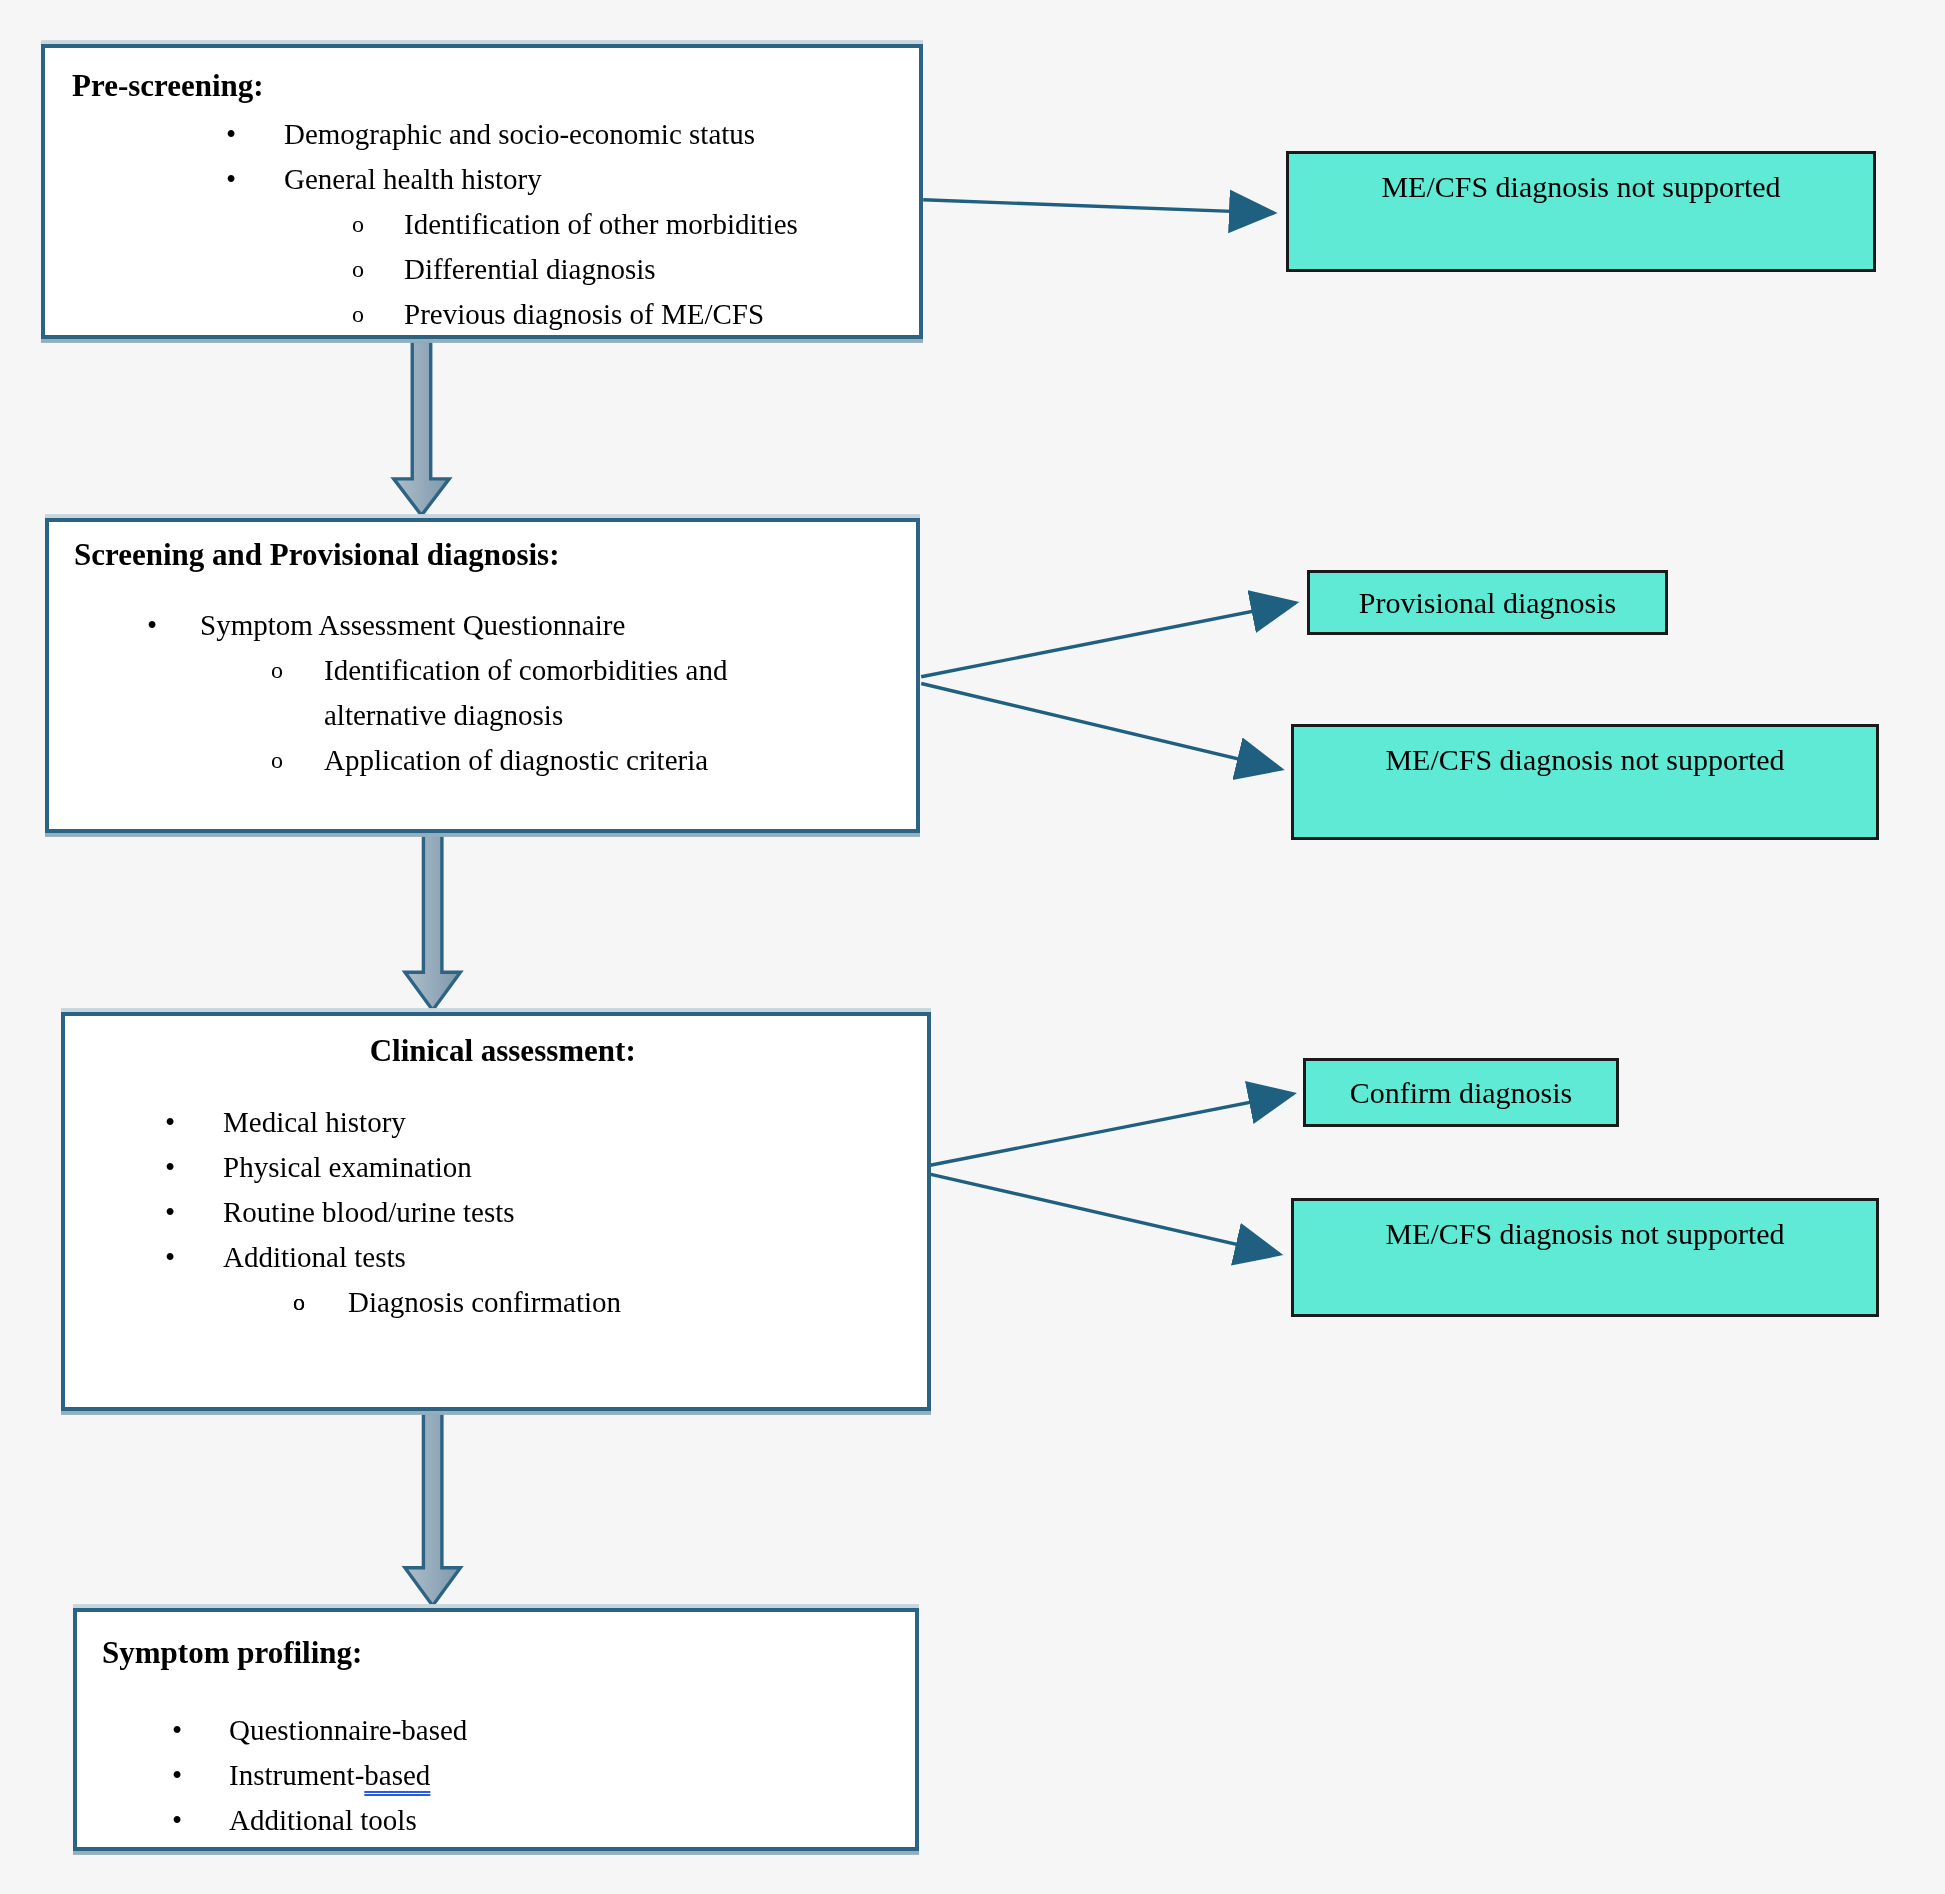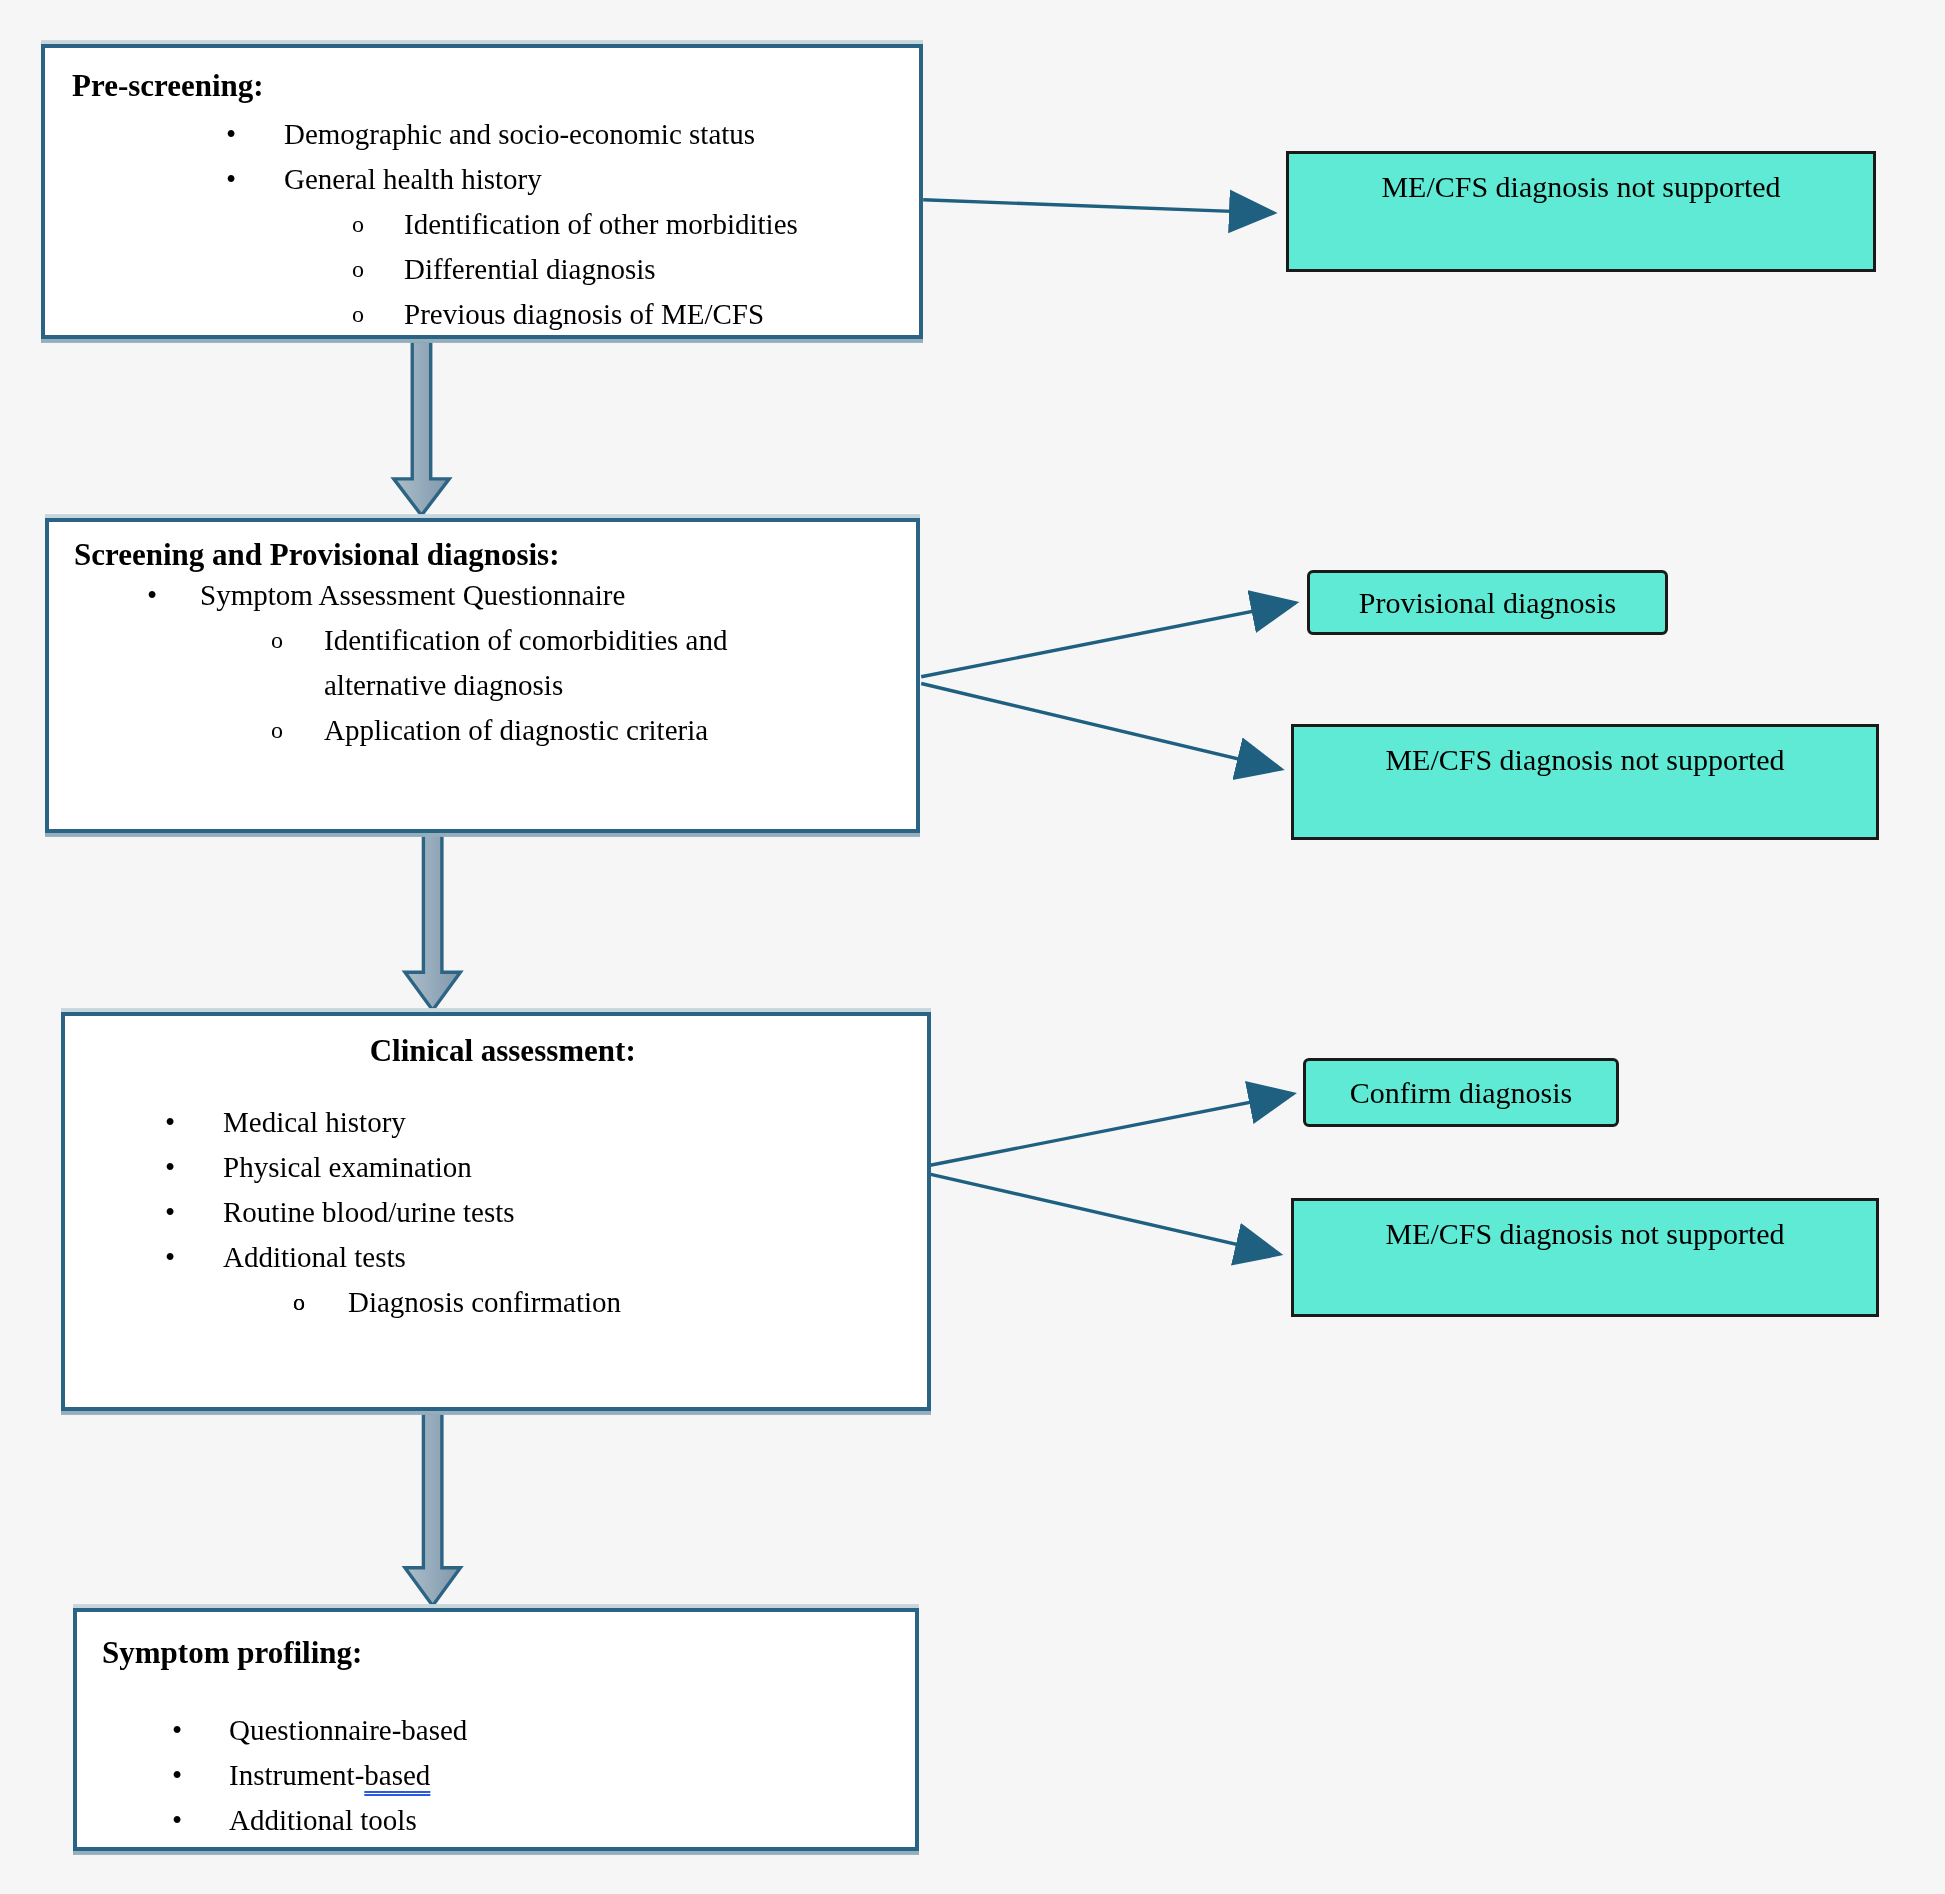--- a/index.html
+++ b/index.html
@@ -15,40 +15,40 @@
   .li .marker{position:absolute;top:0;}
   .li .m2{font-size:24px;}
   .list{margin:0;}
 
   #box-prescreening{left:41px;top:44px;width:882px;height:295px;padding:20.4px 14.6px 0 27px;}
   #box-prescreening .flow-title{margin-bottom:8px;}
   #box-prescreening .l1{padding-left:212px;} #box-prescreening .l1 .marker{left:154px;}
   #box-prescreening .l2{padding-left:332px;} #box-prescreening .l2 .marker{left:280px;}
 
   #box-screening{left:45px;top:518px;width:875px;height:315px;padding:14.6px 14.6px 0 25px;}
-  #box-screening .flow-title{}
+  #box-screening .flow-title{margin-bottom:30px;}
   #box-screening .l1{padding-left:126px;} #box-screening .l1 .marker{left:73px;}
   #box-screening .l2{padding-left:250px;} #box-screening .l2 .marker{left:197px;}
 
   #box-clinical{left:61px;top:1012px;width:870px;height:399px;padding:16.5px 14.6px 0 28px;}
   #box-clinical .flow-title{margin-bottom:31px;text-align:center;}
   #box-clinical .l1{padding-left:130px;} #box-clinical .l1 .marker{left:72px;}
   #box-clinical .l2{padding-left:255px;} #box-clinical .l2 .marker{left:200px;}
 
   #box-symptom{left:73px;top:1608px;width:846px;height:243px;padding:23px 4px 0 25px;}
   #box-symptom .flow-title{margin-bottom:37px;}
   #box-symptom .l1{padding-left:127px;} #box-symptom .l1 .marker{left:70px;}
 
   .wrapnarrow{max-width:486px;}
 
   
   .outcome-box{position:absolute;background:#5eead4;border:3.4px solid #1a1a1a;box-sizing:border-box;
                font-size:30px;color:#000;text-align:center;}
   .outcome-top{padding-top:15.6px;}
-  .outcome-mid{display:flex;align-items:center;justify-content:center;border-radius:6px;}
+  .outcome-mid{display:flex;align-items:center;justify-content:center;}
   #out-ne1{left:1286px;top:151px;width:590px;height:121px;}
   #out-prov{left:1307px;top:570px;width:361px;height:65px;}
   #out-ne2{left:1291px;top:724px;width:588px;height:116px;}
   #out-conf{left:1303px;top:1058px;width:316px;height:69px;}
   #out-ne3{left:1291px;top:1198px;width:588px;height:119px;}
 
   .link{text-decoration:underline double #2b5ce0;text-decoration-thickness:2.4px;text-underline-offset:5.8px;}
 </style>
 </head>
 <body>

